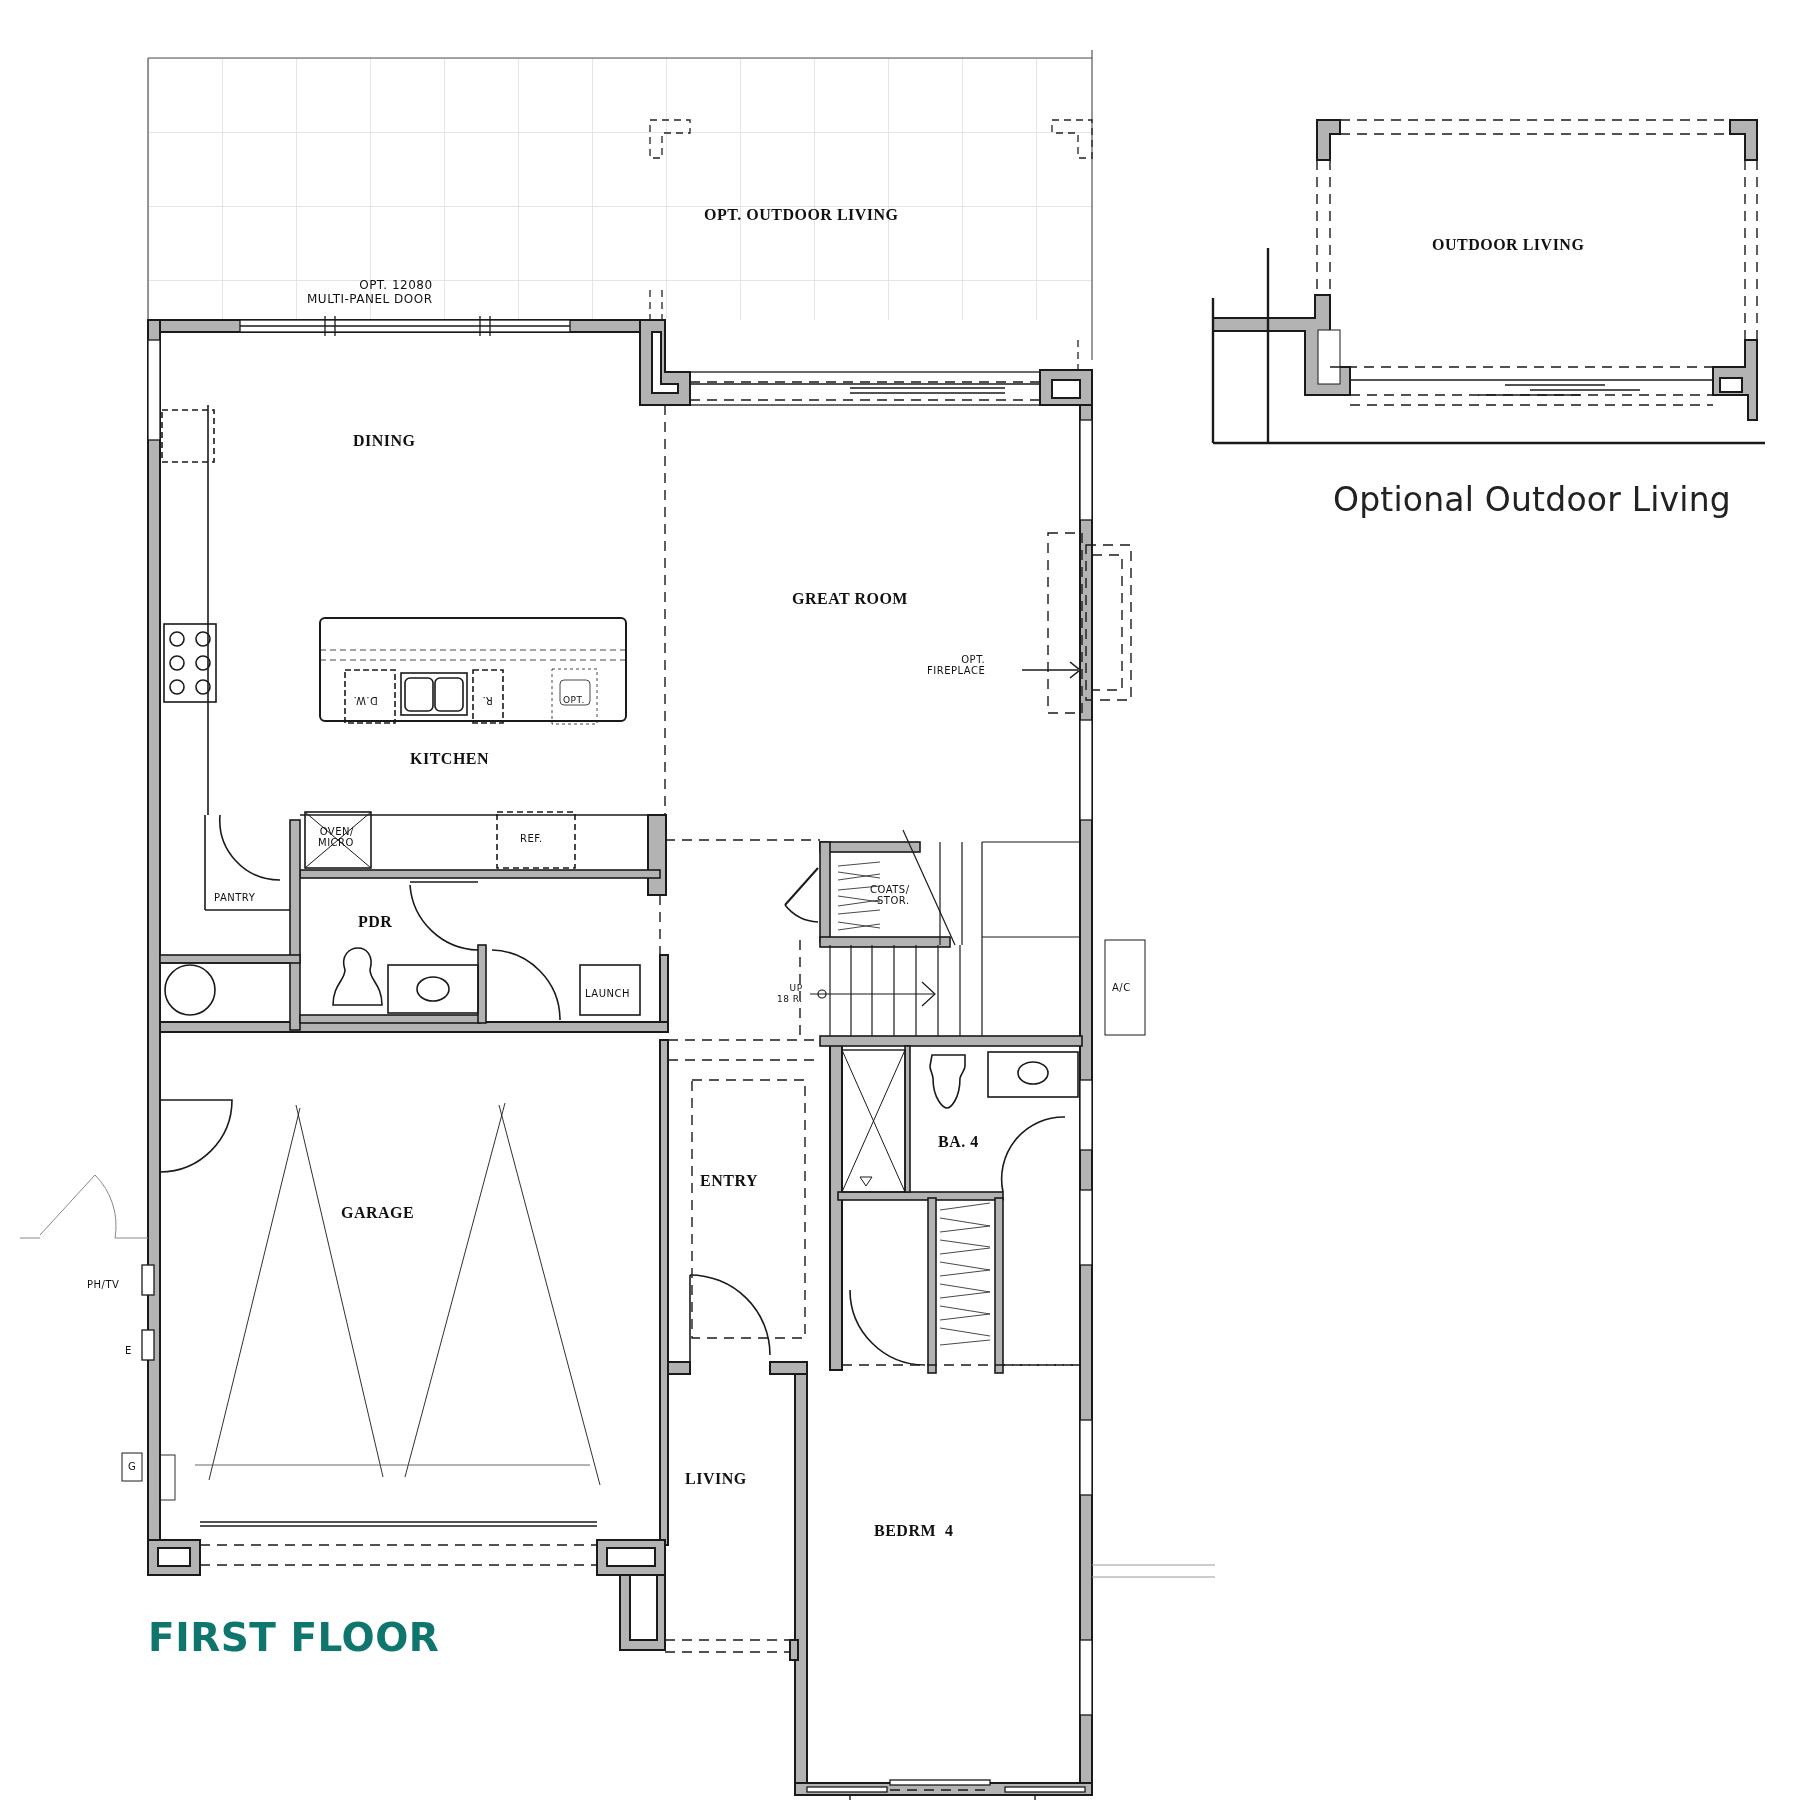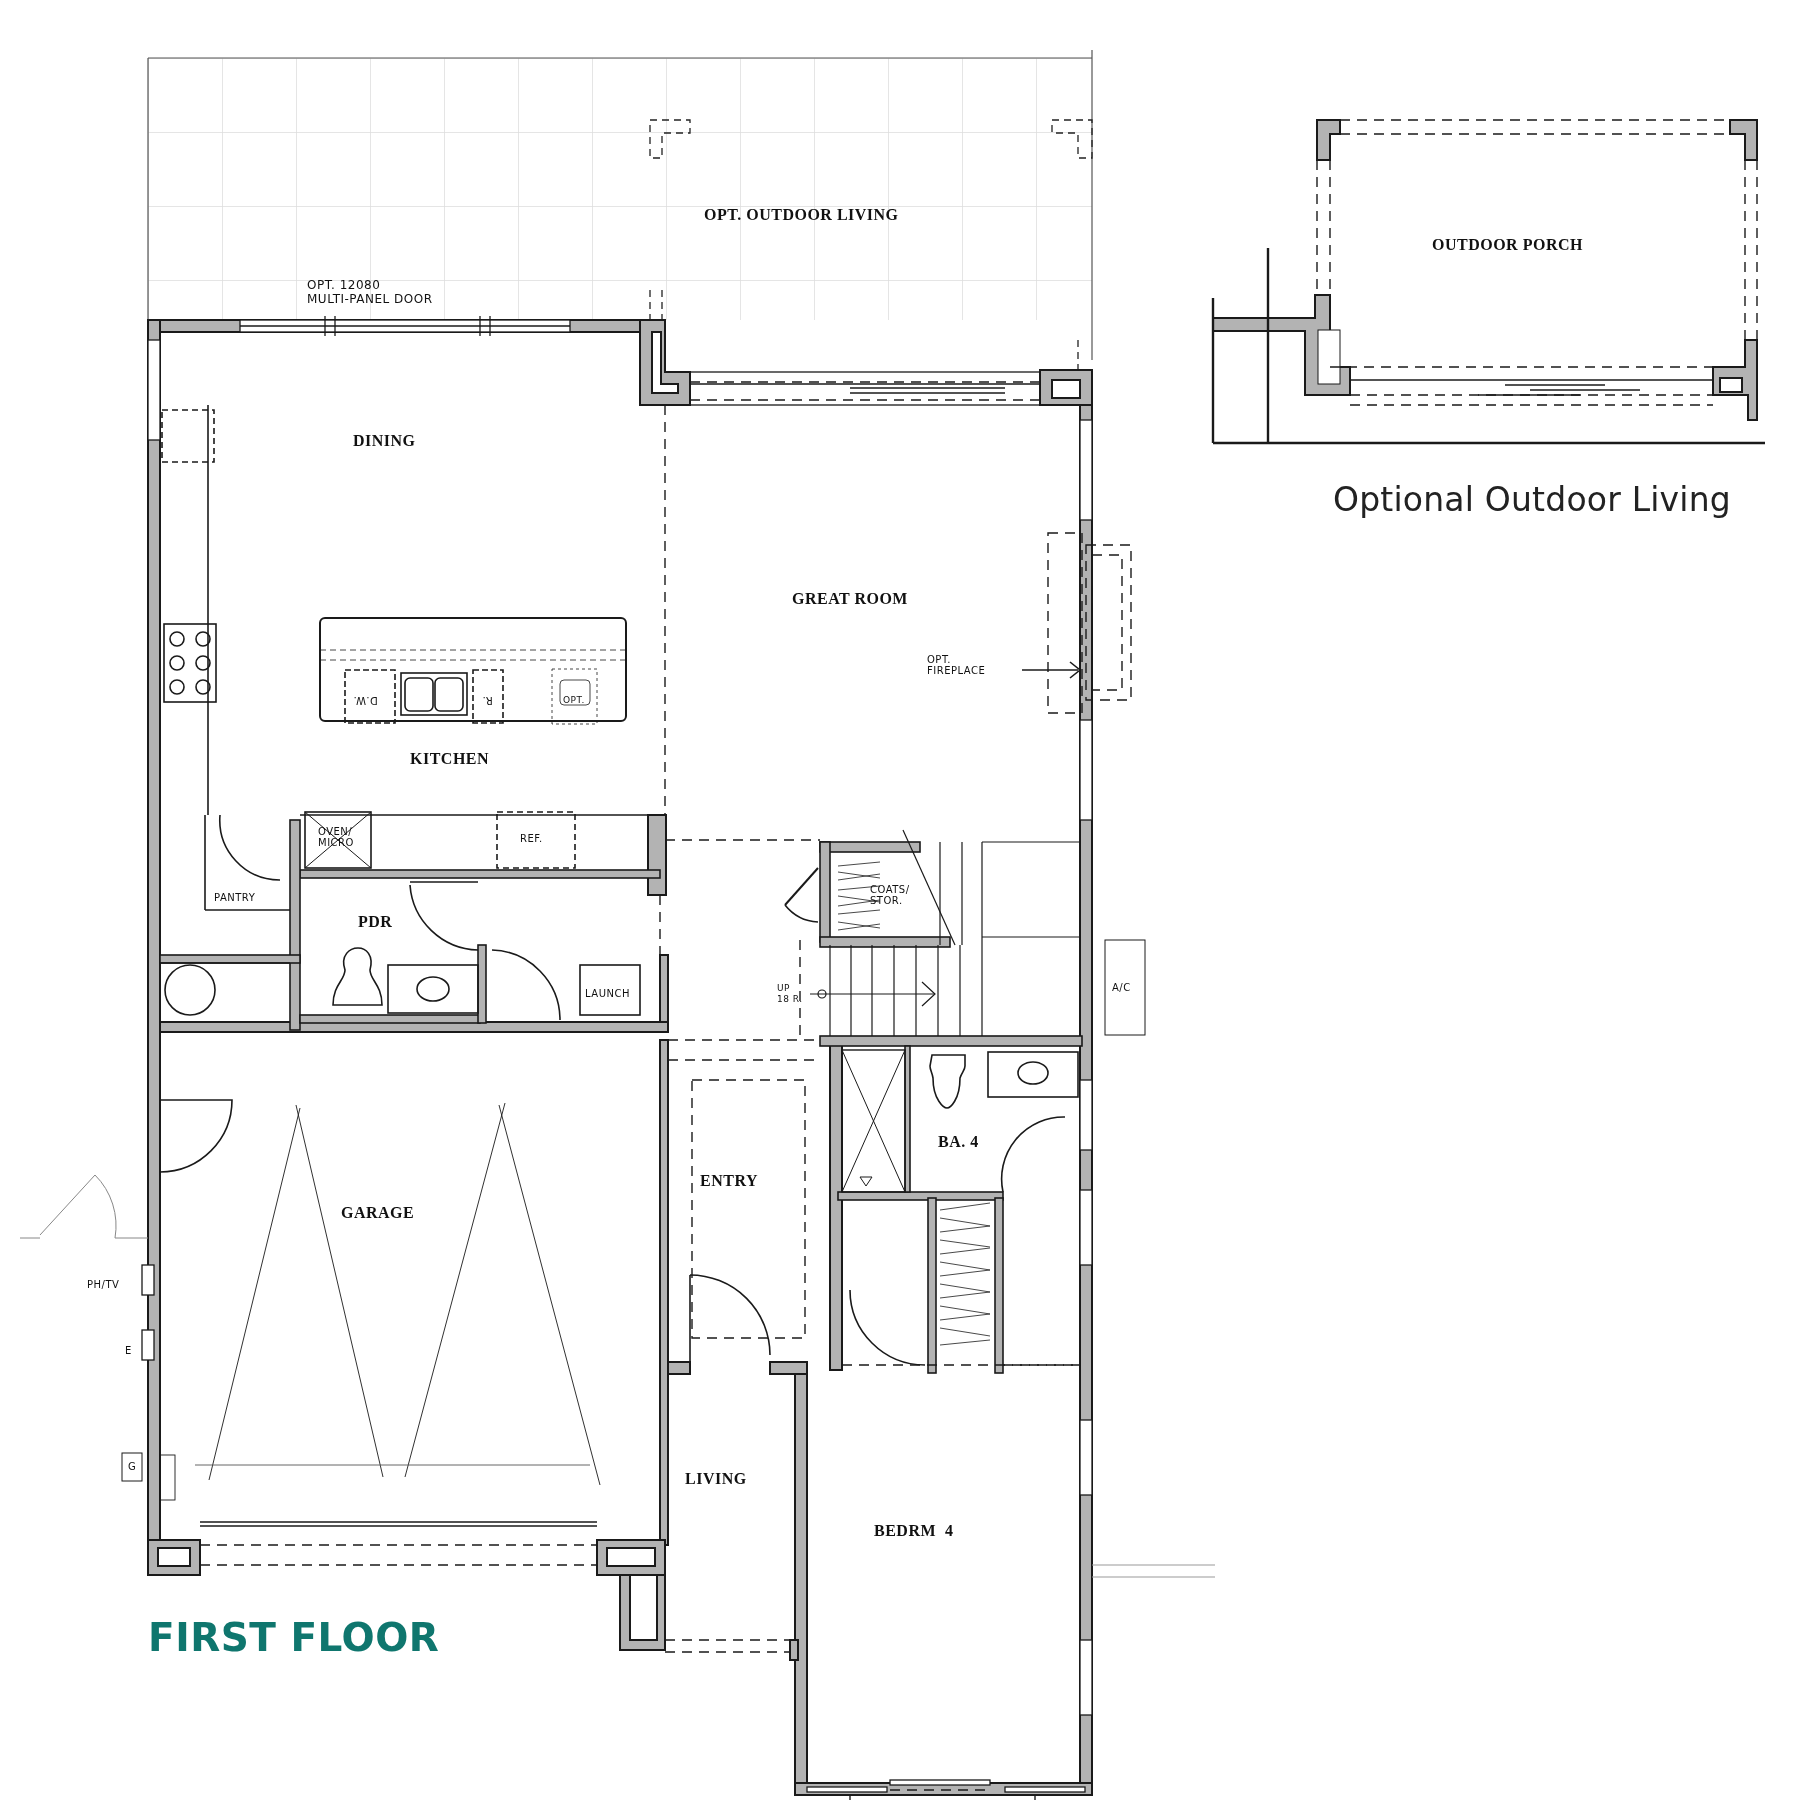--- a/index.html
+++ b/index.html
@@ -1,19 +1,19 @@
 <!DOCTYPE html>
 <html><head>
 <meta charset="utf-8">
 <style>
   html, body { margin: 0; padding: 0; background: #ffffff; }
   body { width: 1801px; height: 1800px; position: relative; overflow: hidden; font-family: "Liberation Serif", serif; }
   #plan { position: absolute; left: 0; top: 0; }
   .room-label { position: absolute; font-family: "Liberation Serif", "DejaVu Serif", serif; font-weight: bold; font-size: 16px; color: #111; letter-spacing: 0.5px; white-space: nowrap; }
-  .note { position: absolute; font-family: "DejaVu Sans", sans-serif; font-size: 12px; color: #111; white-space: nowrap; line-height: 14px; text-transform: uppercase; letter-spacing: 0.5px; }
+  .note { position: absolute; font-family: "DejaVu Sans", sans-serif; font-size: 12px; color: #111; white-space: nowrap; line-height: 14px; text-transform: uppercase; letter-spacing: 0.5px; text-align: right; }
   .note.small { font-size: 10px; line-height: 11px; }
   .floor-title { position: absolute; left: 148px; top: 1615px; font-family: "DejaVu Sans", sans-serif; font-weight: bold; font-size: 39px; color: #0f766e; letter-spacing: 0.5px; }
   .option-title { position: absolute; left: 1333px; top: 480px; font-family: "DejaVu Sans", sans-serif; font-size: 33px; font-weight: normal; color: #222; letter-spacing: 0.2px; }
 </style>
 </head>
 <body>
 
 <svg id="plan" width="1801" height="1800" viewBox="0 0 1801 1800" xmlns="http://www.w3.org/2000/svg">
   <defs>
     <pattern id="grid" x="148" y="58" width="74" height="74" patternUnits="userSpaceOnUse">
@@ -353,16 +353,16 @@
 </div>
 <div class="note small" style="left:777px; top:983px; font-size:9px; line-height:11px;">
   <div>UP</div>
   <div>18 R.</div>
 </div>
 <div class="note small" style="left:1112px; top:982px;">A/C</div>
 <div class="note small" style="left:87px; top:1279px;">PH/TV</div>
 <div class="note small" style="left:125px; top:1345px;">E</div>
 <div class="note small" style="left:128px; top:1461px;">G</div>
 
-<div class="room-label" style="left:1432px; top:236px;">OUTDOOR PORCH</div>
+<div class="room-label" style="left:1432px; top:236px;">OUTDOOR LIVING</div>
 <div class="option-title">Optional Outdoor Living</div>
 
 <div class="floor-title">FIRST FLOOR</div>
 
 </body></html>

